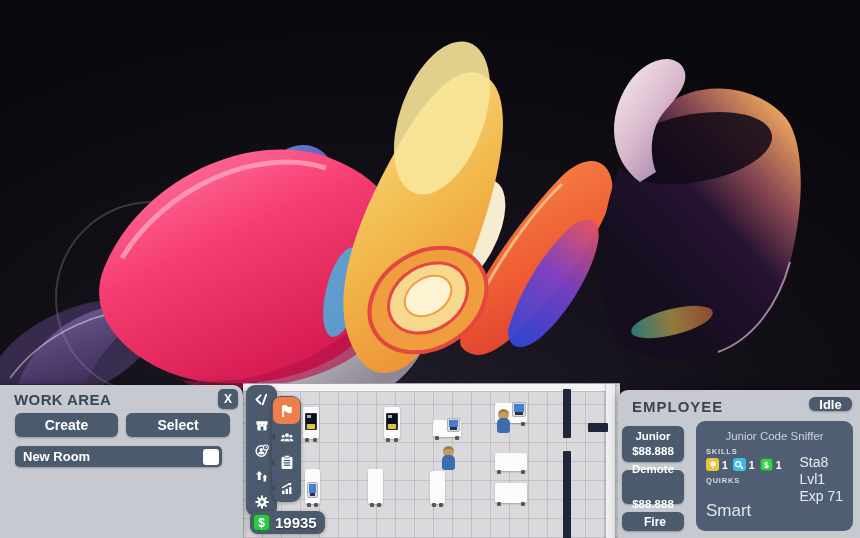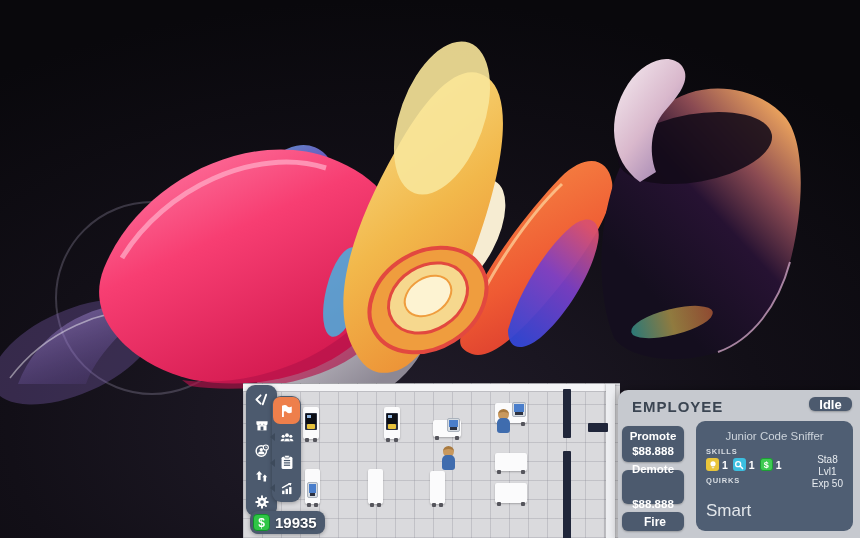--- a/index.html
+++ b/index.html
@@ -91,21 +91,21 @@
        border-radius:9px;padding:8px 10px;color:#fff;}
   .card .name{font-size:13px;font-weight:800;}
   .card .role{font-size:11.5px;color:#ccd3db;margin-top:1px;text-align:center;}
   .sublabel{font-size:7.5px;font-weight:800;letter-spacing:.8px;color:#d8dde3;margin-top:5px;}
   .chips{display:flex;align-items:center;gap:5px;margin-top:2px;}
   .chip{width:13px;height:13px;border-radius:3px;display:flex;align-items:center;
        justify-content:center;}
   .chip-idea{background:#e9c53a;} .chip-search{background:#3bbfe0;}
   .chip-money{background:#3ecb52;border:1px solid #1d9c35;font-size:9px;font-weight:800;color:#fff;}
   .chip-count{font-size:10.5px;font-weight:700;margin-left:-2px;}
-  .stats{position:absolute;right:10px;top:33px;text-align:center;font-size:10px;
+  .stats{position:absolute;right:10px;top:33px;text-align:left;font-size:14px;
        color:#e8ecf0;line-height:1.2;}
   .quirk{font-size:17px;color:#e2e6ea;margin-top:16px;}
 </style>
 </head>
 <body>
 
 <div class="stage">
 
   <svg class="art" width="860" height="538" viewBox="0 0 860 538">
     <defs>
@@ -335,26 +335,36 @@
           <path d="M11.5,2 L16.5,2 L15,6.5 Z"></path>
         </svg>
     </button>
   </div>
 
   <div class="money">
     <span class="cash">$</span>
     <span class="amt">19935</span>
   </div>
 
+  <div class="panel work">
+    <div class="ptitle">WORK AREA</div>
+    <button class="btn btn-x">X</button>
+    <button class="btn btn-create">Create</button>
+    <button class="btn btn-select">Select</button>
+    <div class="btn row-newroom">
+      <span>New Room</span>
+      <span class="checkbox"></span>
+    </div>
+  </div>
 
   <div class="panel emp">
     <div class="ptitle">EMPLOYEE</div>
     <div class="btn badge-idle">Idle</div>
     <button class="btn btn-promote">
-      <span>Promote</span>
+      <span>Junior</span>
       <span>$88.888</span>
     </button>
     <button class="btn btn-demote">
       <span>Demote</span>
       <span>$88.888</span>
     </button>
     <button class="btn btn-fire">Fire</button>
 
     <div class="card">
       <div class="role">Junior Code Sniffer</div>
@@ -374,20 +384,20 @@
               <line x1="7.3" y1="7.3" x2="10.3" y2="10.3" stroke="#fff" stroke-width="1.8" stroke-linecap="round"></line>
             </svg>
           </span>
         <span class="chip-count">1</span>
         <span class="chip chip-money">$</span>
         <span class="chip-count">1</span>
       </div>
       <div class="stats">
         <div>Sta8</div>
         <div>Lvl1</div>
-        <div>Exp 50</div>
+        <div>Exp 71</div>
       </div>
       <div class="sublabel">QUIRKS</div>
       <div class="quirk">Smart</div>
     </div>
   </div>
 
 </div>
 
 </body></html>

